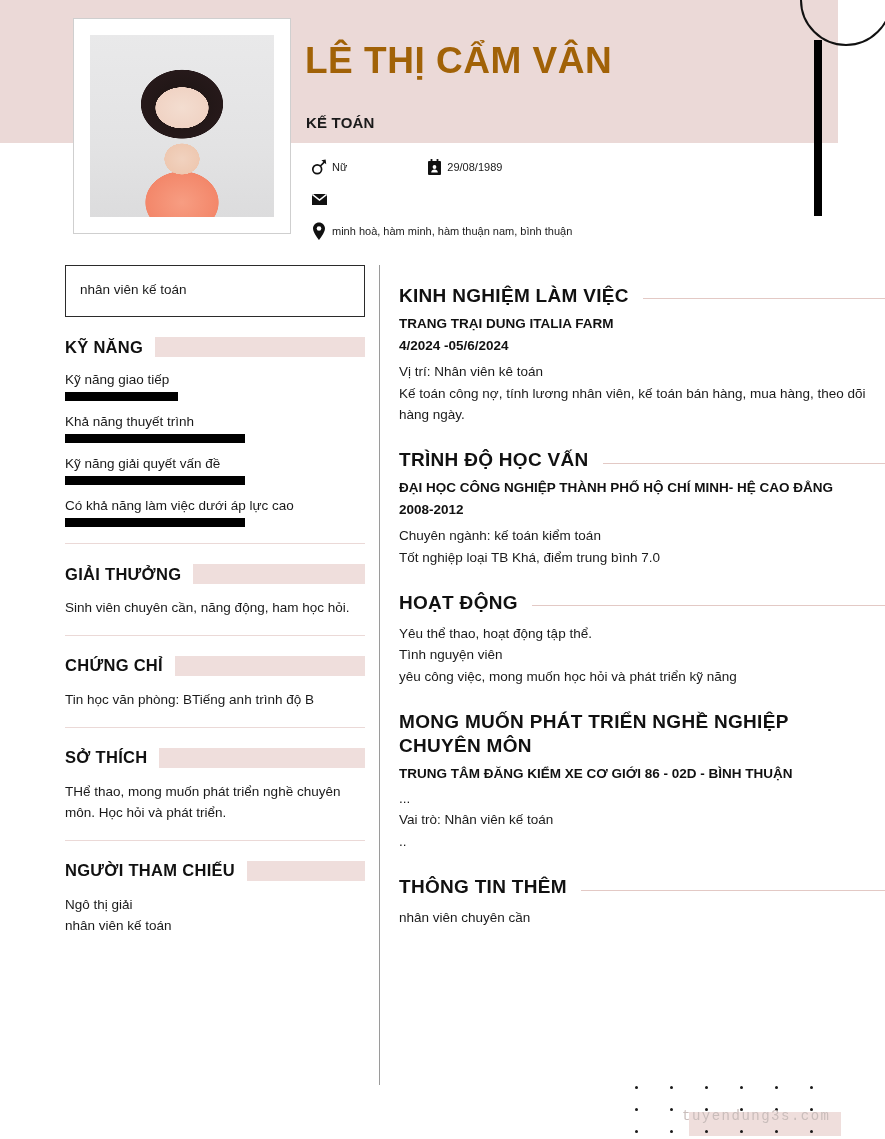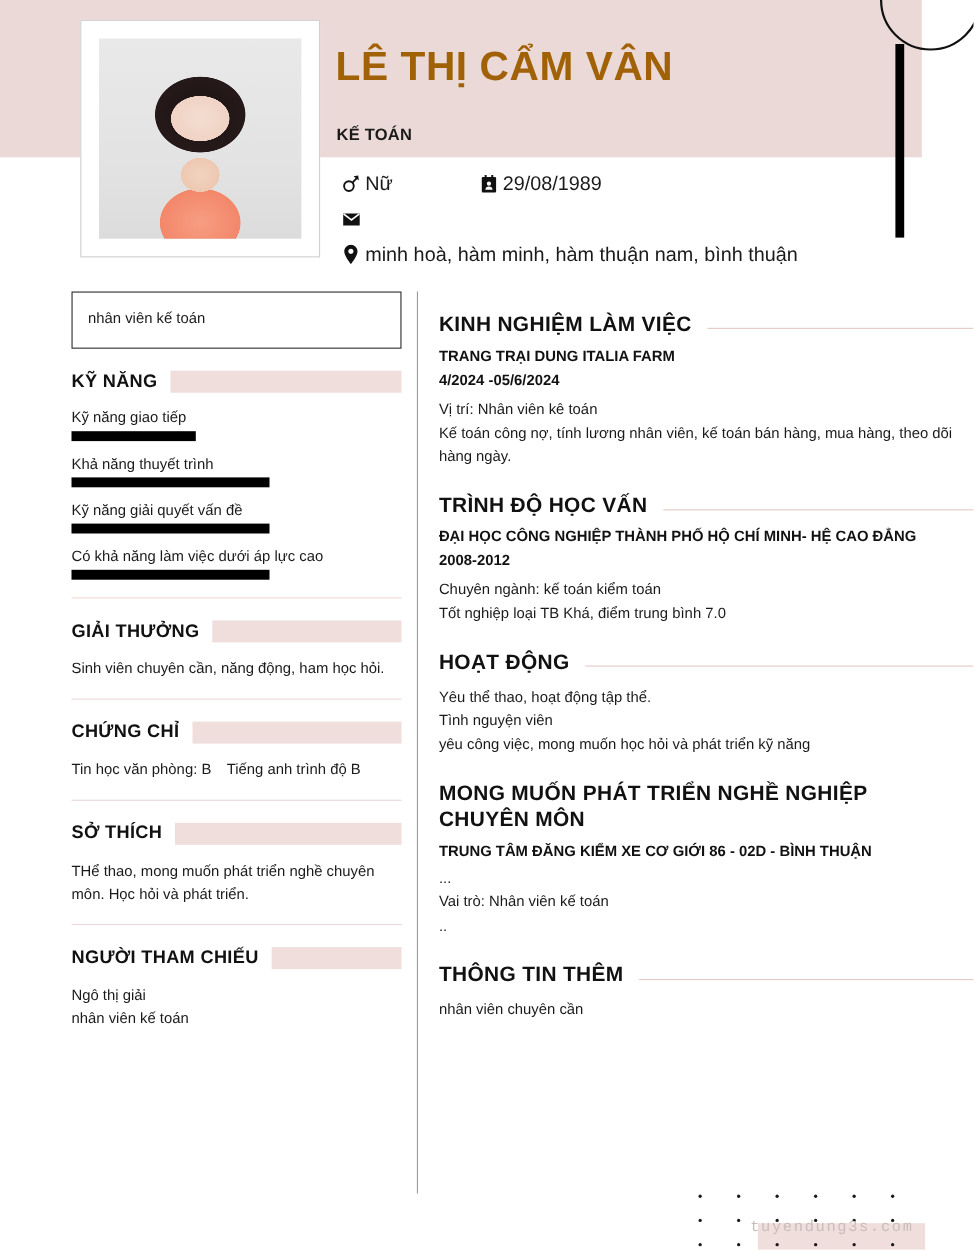--- a/index.html
+++ b/index.html
@@ -54,21 +54,21 @@
     font-size: 15px; font-weight: 700; color: #1a1a1a; letter-spacing: .2px;
   }
 
   
   .contact { position: absolute; left: 306px; top: 152px; width: 520px; }
   .contact-row { display: flex; align-items: center; height: 30px; }
   .contact-row.sec { margin-top: 2px; }
   .c-item { display: flex; align-items: center; }
   .c-icon { width: 26px; display: flex; align-items: center; justify-content: center; }
   .c-icon svg { display: block; }
-  .c-text { font-size: 18px; color: #1a1a1a; }
+  .c-text { font-size: 11px; color: #1a1a1a; }
   .c-gap { width: 74px; }
 
   
   .v-divider {
     position: absolute; left: 379px; top: 265px; width: 1px; height: 820px;
     background: #9a9a9a;
   }
 
   
   .sidebar { position: absolute; left: 65px; top: 265px; width: 300px; }
@@ -86,21 +86,21 @@
   }
   .head-fill { flex: 1; height: 20px; background: #EFDEDC; margin-left: 12px; }
 
   .skill { margin-top: 13px; }
   .skill-name { font-size: 13.5px; color: #1a1a1a; margin-bottom: 5px; }
   .skill-track { height: 9px; width: 290px; background: transparent; }
   .skill-fill { height: 9px; background: #000; }
 
   .side-body { font-size: 13.5px; color: #1a1a1a; line-height: 1.55; margin-top: 12px; }
   .side-body .line { }
-  .cert-line { display: flex; gap: 14px; }
+  .cert-line { display: flex; }
 
   
   .main { position: absolute; left: 399px; top: 268px; width: 486px; }
   .main-sec { margin-bottom: 4px; }
   .main-head { display: flex; align-items: center; margin-top: 16px; margin-bottom: 8px; }
   .main-head h2 {
     font-size: 19px; font-weight: 700; letter-spacing: .3px; color: #111;
     line-height: 1.25; max-width: 400px;
   }
   .head-rule { flex: 1; height: 1px; background: #E3C9C5; margin-left: 14px; margin-top: 6px; }

